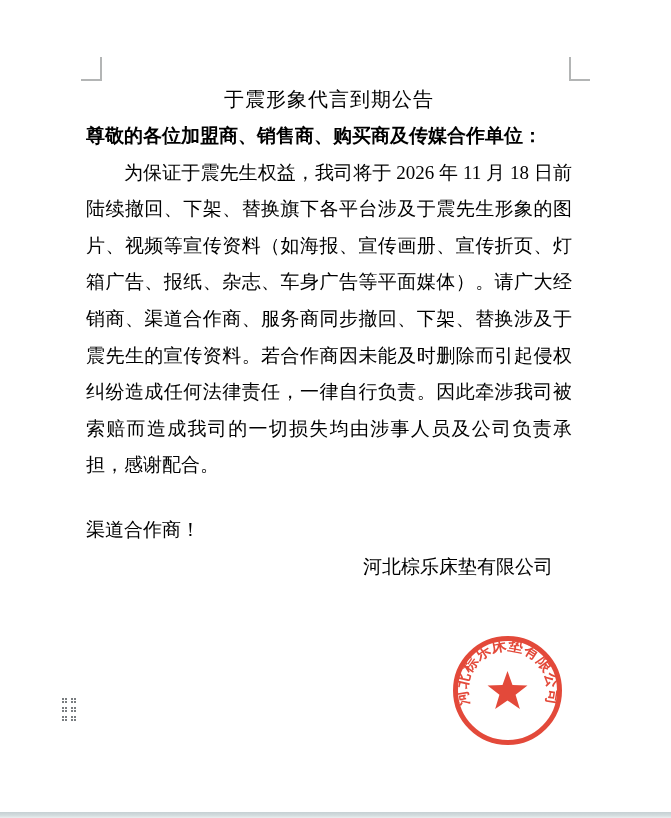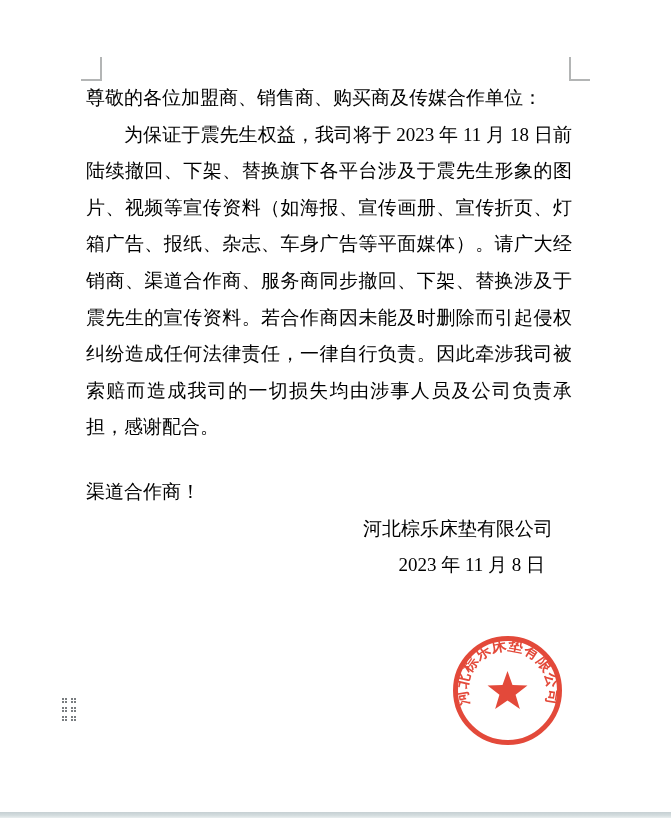--- a/index.html
+++ b/index.html
@@ -21,21 +21,21 @@
   .doc-body{
     position:absolute;left:86px;top:80px;width:486px;
     font-size:19px;line-height:36.6px;color:#000;
     text-align:justify;
   }
   .doc-title{
     font-size:20px;font-weight:400;margin:0;padding:0;
     text-align:center;line-height:38px;letter-spacing:1px;
   }
   .doc-body p{margin:0;padding:0;text-indent:2em;}
-  p.salutation{text-indent:0;}
+  p.salutation{text-indent:0;font-weight:bold;}
   .spacer-line{height:28px;}
   p.closing{text-indent:0;}
   .sign{text-align:right;text-indent:0 !important;}
   .sign.company-line{padding-right:19px;}
   .sign.date-line{padding-right:27px;}
 
   
   .drag-handle{
     position:absolute;left:62px;top:698px;
     display:grid;grid-template-columns:5px 5px;grid-auto-rows:5px;
@@ -68,26 +68,26 @@
 </style>
 </head>
 <body>
 
 <div class="page">
 
   <div class="corner corner-tl"></div>
   <div class="corner corner-tr"></div>
 
   <div class="doc-body">
+    <h1 class="doc-title">于震形象代言到期公告</h1>
     <p class="salutation">尊敬的各位加盟商、销售商、购买商及传媒合作单位：</p>
-    <p>为保证于震先生权益，我司将于 2023 年 11 月 18 日前陆续撤回、下架、替换旗下各平台涉及于震先生形象的图片、视频等宣传资料（如海报、宣传画册、宣传折页、灯箱广告、报纸、杂志、车身广告等平面媒体）。请广大经销商、渠道合作商、服务商同步撤回、下架、替换涉及于震先生的宣传资料。若合作商因未能及时删除而引起侵权纠纷造成任何法律责任，一律自行负责。因此牵涉我司被索赔而造成我司的一切损失均由涉事人员及公司负责承担，感谢配合。</p>
+    <p>为保证于震先生权益，我司将于 2026 年 11 月 18 日前陆续撤回、下架、替换旗下各平台涉及于震先生形象的图片、视频等宣传资料（如海报、宣传画册、宣传折页、灯箱广告、报纸、杂志、车身广告等平面媒体）。请广大经销商、渠道合作商、服务商同步撤回、下架、替换涉及于震先生的宣传资料。若合作商因未能及时删除而引起侵权纠纷造成任何法律责任，一律自行负责。因此牵涉我司被索赔而造成我司的一切损失均由涉事人员及公司负责承担，感谢配合。</p>
     <div class="spacer-line"></div>
     <p class="closing">渠道合作商！</p>
     <p class="sign company-line">河北棕乐床垫有限公司</p>
-    <p class="sign date-line">2023 年 11 月 8 日</p>
   </div>
 
   <div class="drag-handle">
     <span></span>
       <span></span>
     <span></span>
       <span></span>
     <span></span>
       <span></span>
   </div>

